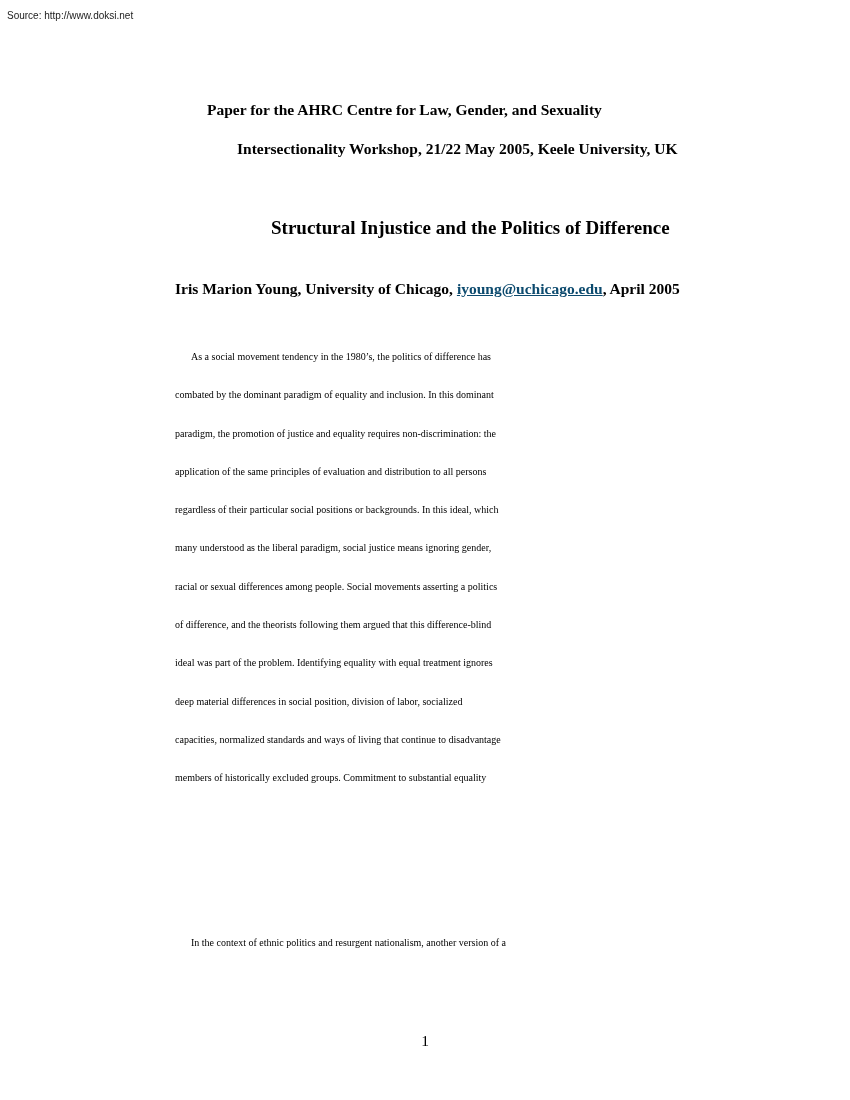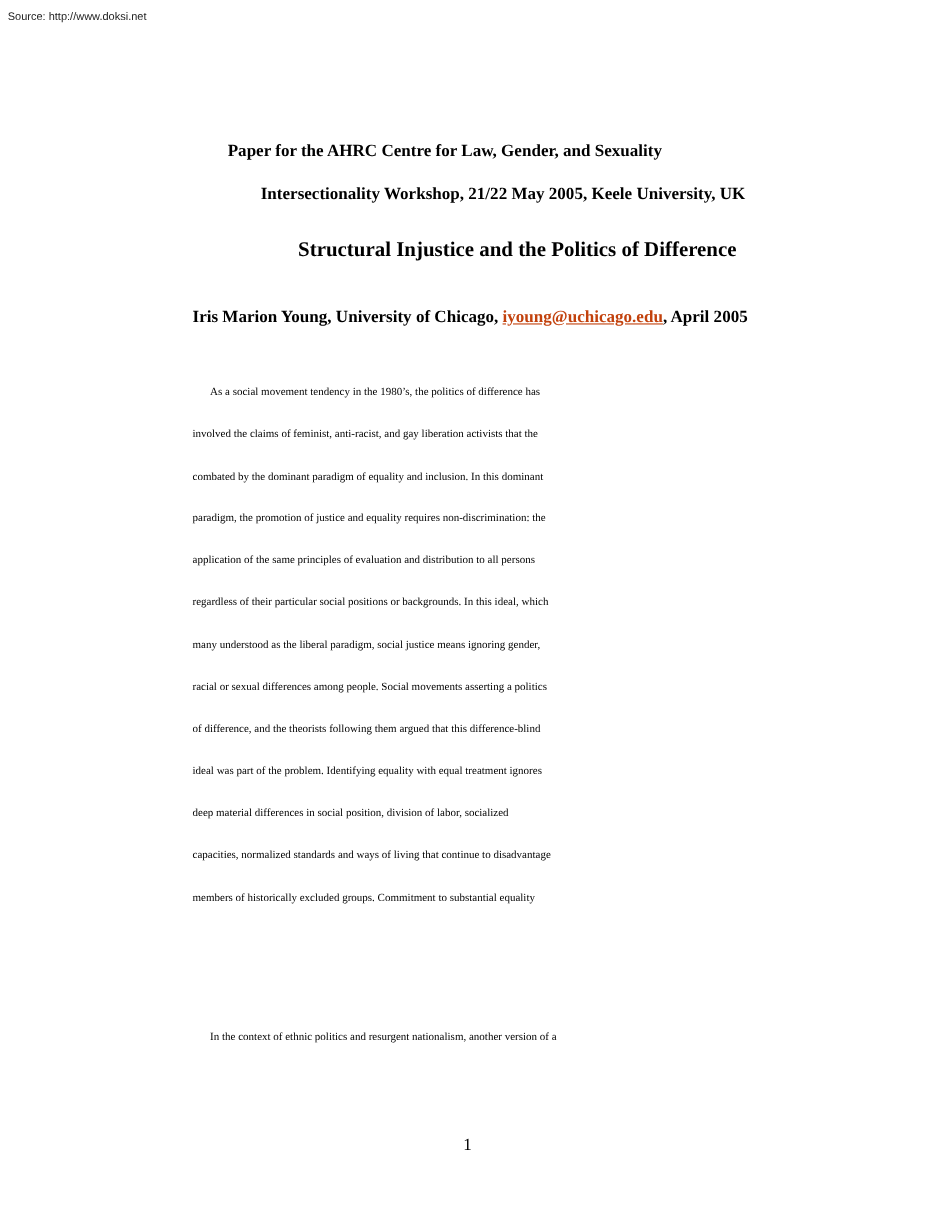--- a/index.html
+++ b/index.html
@@ -25,42 +25,41 @@
       white-space: nowrap;
     }
     .header-line {
       position: absolute;
       left: 175px;
       width: 550px;
       text-align: left;
       font-weight: bold;
       font-size: 15.5px;
       white-space: nowrap;
-      margin-top: 28px;
     }
     .header-line.l1 { top: 101px; left: 207px; width: auto; }
     .header-line.l2 { top: 140px; left: 237px; width: auto; }
     .doc-title {
       position: absolute;
       top: 217px;
       left: 271px;
       font-weight: bold;
       font-size: 19px;
       white-space: nowrap;
     }
     .author-line {
       position: absolute;
       top: 280px;
       left: 175px;
       font-weight: bold;
       font-size: 15.5px;
       white-space: nowrap;
     }
     .author-line a {
-      color: #c2410c;
+      color: #0c4a6e;
       text-decoration: underline;
     }
     .body-text {
       position: absolute;
       left: 175px;
       width: 560px;
       font-size: 10px;
       line-height: 38.3px;
     }
     .para {
@@ -94,21 +93,20 @@
 
 <div class="doc-title">Structural Injustice and the Politics of Difference</div>
 
 <div class="author-line">
   <span>Iris Marion Young, University of Chicago, </span><a href="mailto:iyoung@uchicago.edu">iyoung@uchicago.edu</a><span>, April 2005</span>
 </div>
 
 <div class="body-text p1">
   <p class="para">
     <span class="line indent">As a social movement tendency in the 1980’s, the politics of difference has</span>
-    <span class="line">involved the claims of feminist, anti-racist, and gay liberation activists that the</span>
     <span class="line">combated by the dominant paradigm of equality and inclusion.  In this dominant</span>
     <span class="line">paradigm, the promotion of justice and equality requires non-discrimination:  the</span>
     <span class="line">application of the same principles of evaluation and distribution to all persons</span>
     <span class="line">regardless of their particular social positions or backgrounds.  In this ideal, which</span>
     <span class="line">many understood as the liberal paradigm, social justice means ignoring gender,</span>
     <span class="line">racial or sexual differences among people.  Social movements asserting a politics</span>
     <span class="line">of difference, and the theorists following them argued that this difference-blind</span>
     <span class="line">ideal was part of the problem.  Identifying equality with equal treatment ignores</span>
     <span class="line">deep material differences in social position, division of labor, socialized</span>
     <span class="line">capacities, normalized standards and ways of living that continue to disadvantage</span>

